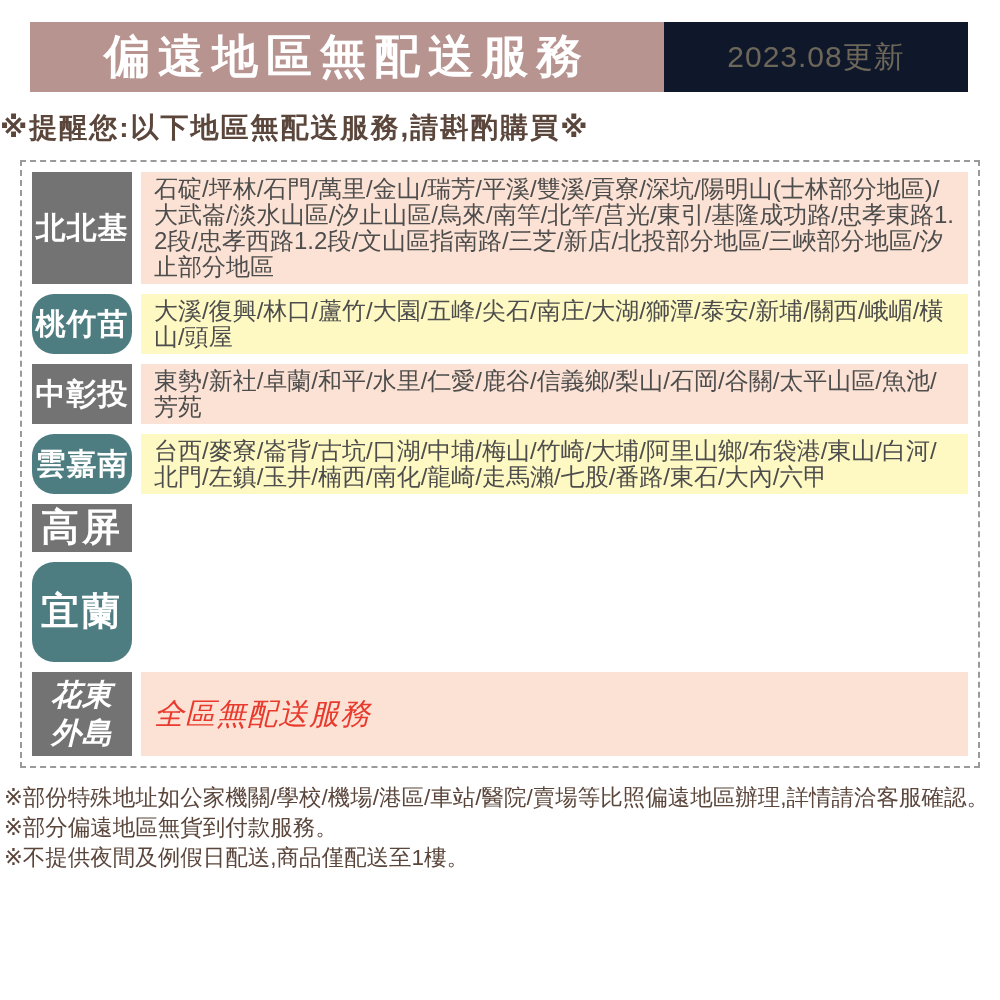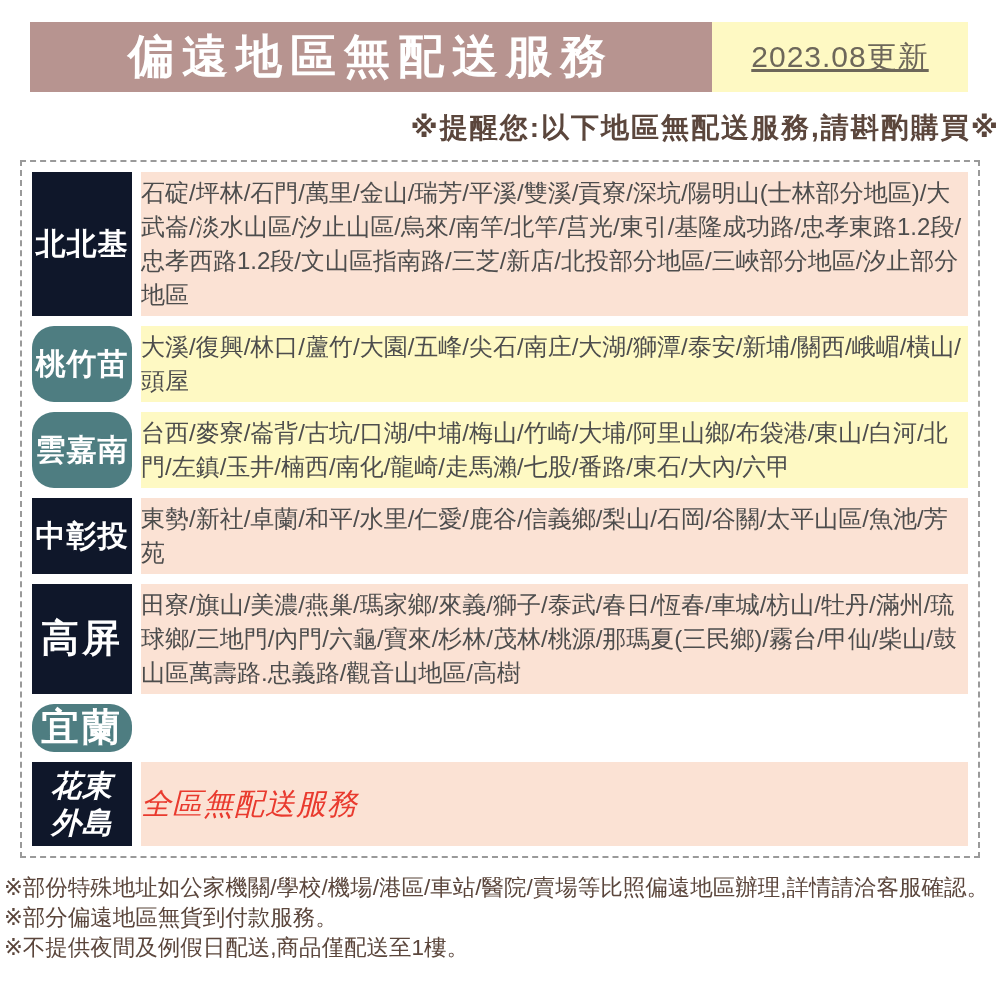--- a/index.html
+++ b/index.html
@@ -9,52 +9,52 @@
     -webkit-font-smoothing:antialiased;
   }
   
   .header { display:flex; gap:0; margin:22px 32px 0 30px; height:70px; }
   .title-box {
     flex:1; background:#b79490; color:#ffffff;
     display:flex; align-items:center; justify-content:center;
     font-size:46px; font-weight:bold; letter-spacing:8px;
   }
   .date-box {
-    width:256px; background:#fef9c3; color:#6d675a;
+    width:304px; background:#0f172a; color:#6d675a;
     display:flex; align-items:center; justify-content:center;
-    font-size:30px; letter-spacing:1px;text-decoration:underline;
+    font-size:30px; letter-spacing:1px;
   }
   
   .subtitle {
-    text-align:right; color:#5b463c; font-weight:bold;
+    text-align:left; color:#5b463c; font-weight:bold;
     font-size:28px; margin:17px 0 13px 0; letter-spacing:2px;
   }
   
   .board {
     margin:0 20px; border:2px dashed #9a9a9a; padding:10px;
   }
   .region-row { display:flex; gap:9px; margin-bottom:10px; }
   .region-row:last-child { margin-bottom:0;font-style:italic; }
   .region-label {
     flex:0 0 100px; width:100px; color:#ffffff; font-weight:bold;
     font-size:30px; line-height:1.25; letter-spacing:1px;
     display:flex; align-items:center; justify-content:center;
     text-align:center; white-space:pre-line;
   }
   .region-content {
-    flex:1; color:#4d4d4d; font-size:24px; line-height:34px;
-    padding:4px 0; display:flex; align-items:center;
+    flex:1; color:#4d4d4d; font-size:24px; line-height:26px;
+    padding:4px 13px; display:flex; align-items:center;
     word-break:break-all;
   }
-  .salmon .region-label  { background:#0f172a; }
+  .salmon .region-label  { background:#737373; }
   .salmon .region-content{ background:#fbe2d4; }
   .teal   .region-label  { background:#4e7d81;border-radius:22px; }
   .teal   .region-content{ background:#fef9c3; }
   .lg .region-label { font-size:38px; letter-spacing:3px;text-align:center; }
-  .row-yilan  { min-height:48px; }
+  .row-yilan  { min-height:48px;flex-direction:column; }
   .row-east   { min-height:84px; }
   .alert .region-content { color:#e93a2e; font-size:30px; letter-spacing:1px;text-align:center; }
   
   .notes { margin:15px 6px 0 4px; color:#5b463c; font-size:22.5px; line-height:30px; }
   .note  { padding-left:1em; text-indent:-1em; }
 </style>
 </head>
 <body>
 
 <div class="header">
@@ -73,39 +73,36 @@
     </div>
   </div>
 
   <div class="region-row teal">
     <div class="region-label">桃竹苗</div>
     <div class="region-content">
       <span>大溪/復興/林口/蘆竹/大園/五峰/尖石/南庄/大湖/獅潭/泰安/新埔/關西/峨嵋/橫山/頭屋</span>
     </div>
   </div>
 
+  <div class="region-row salmon">
+    <div class="region-label">中彰投</div>
+    <div class="region-content">
+      <span>東勢/新社/卓蘭/和平/水里/仁愛/鹿谷/信義鄉/梨山/石岡/谷關/太平山區/魚池/芳苑</span>
+    </div>
+  </div>
+
   <div class="region-row teal">
     <div class="region-label">雲嘉南</div>
     <div class="region-content">
       <span>台西/麥寮/崙背/古坑/口湖/中埔/梅山/竹崎/大埔/阿里山鄉/布袋港/東山/白河/北門/左鎮/玉井/楠西/南化/龍崎/走馬瀨/七股/番路/東石/大內/六甲</span>
     </div>
   </div>
 
-  <div class="region-row salmon">
-    <div class="region-label">中彰投</div>
-    <div class="region-content">
-      <span>東勢/新社/卓蘭/和平/水里/仁愛/鹿谷/信義鄉/梨山/石岡/谷關/太平山區/魚池/芳苑</span>
-    </div>
-  </div>
-
   <div class="region-row salmon lg">
     <div class="region-label">高屏</div>
-    <div class="region-content">
-      <span>田寮/旗山/美濃/燕巢/瑪家鄉/來義/獅子/泰武/春日/恆春/車城/枋山/牡丹/滿州/琉球鄉/三地門/內門/六龜/寶來/杉林/茂林/桃源/那瑪夏(三民鄉)/霧台/甲仙/柴山/鼓山區萬壽路.忠義路/觀音山地區/高樹</span>
-    </div>
   </div>
 
   <div class="region-row teal lg row-yilan">
     <div class="region-label">宜蘭</div>
   </div>
 
   <div class="region-row salmon alert row-east">
     <div class="region-label">花東
 外島</div>
     <div class="region-content">

